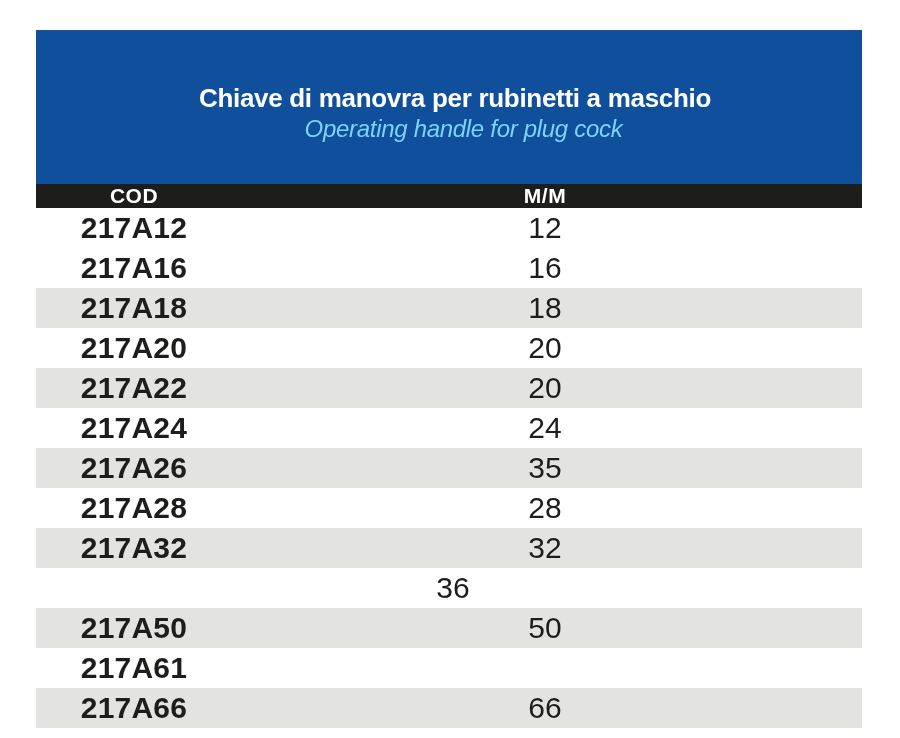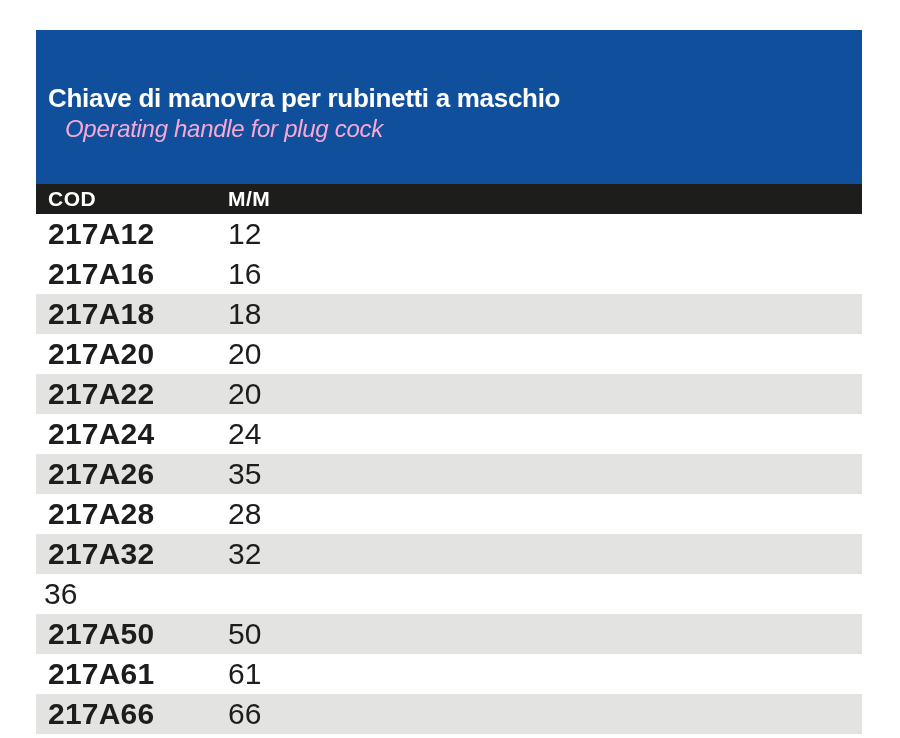--- a/index.html
+++ b/index.html
@@ -7,20 +7,21 @@
     padding: 0;
     background: #ffffff;
     font-family: "Liberation Sans", sans-serif;
   }
   .page {
     position: relative;
     width: 900px;
     height: 738px;
     background: #ffffff;
     overflow: hidden;
+    text-align: center;
   }
   .header-band {
     position: absolute;
     left: 36px;
     top: 30px;
     width: 826px;
     height: 154px;
     background: var(--brand-blue, #0f4f9b);
     box-sizing: border-box;
     display: flex;
@@ -29,21 +30,21 @@
     padding: 14px 0 0 12px;
   }
   .title-it {
     color: #ffffff;
     font-size: 26px;
     font-weight: bold;
     letter-spacing: -0.3px;
     line-height: 1.15;
   }
   .title-en {
-    color: #f9a8d4;
+    color: #7dd3fc;
     font-size: 24px;
     font-style: italic;
     font-weight: normal;
     letter-spacing: -0.3px;
     line-height: 1.25;
     margin-left: 17px;
   }
   .size-table {
     position: absolute;
     left: 36px;
@@ -51,21 +52,21 @@
     width: 826px;
   }
   .t-row {
     display: flex;
     align-items: center;
     height: 40px;
     color: var(--ink, #1d1d1b);
     font-size: 30px;
   }
   .t-row.head {
-    height: 30px;
+    height: 24px;
     background: var(--ink, #1d1d1b);
     color: #ffffff;
     font-weight: bold;
     font-size: 21px;
   }
   .t-row.alt {
     background: var(--row-gray, #e3e3e2);
   }
   .cell-cod {
     width: 184px;
@@ -141,21 +142,20 @@
         </div>
         <div class="t-row">
           <div class="cell-mm">36</div>
         </div>
         <div class="t-row alt">
           <div class="cell-cod">217A50</div>
           <div class="cell-mm">50</div>
         </div>
         <div class="t-row">
           <div class="cell-cod">217A61</div>
-          <div class="cell-mm">61</div>
         </div>
         <div class="t-row alt">
           <div class="cell-cod">217A66</div>
           <div class="cell-mm">66</div>
         </div>
       </div>
   </div>
 
 </div>
 

